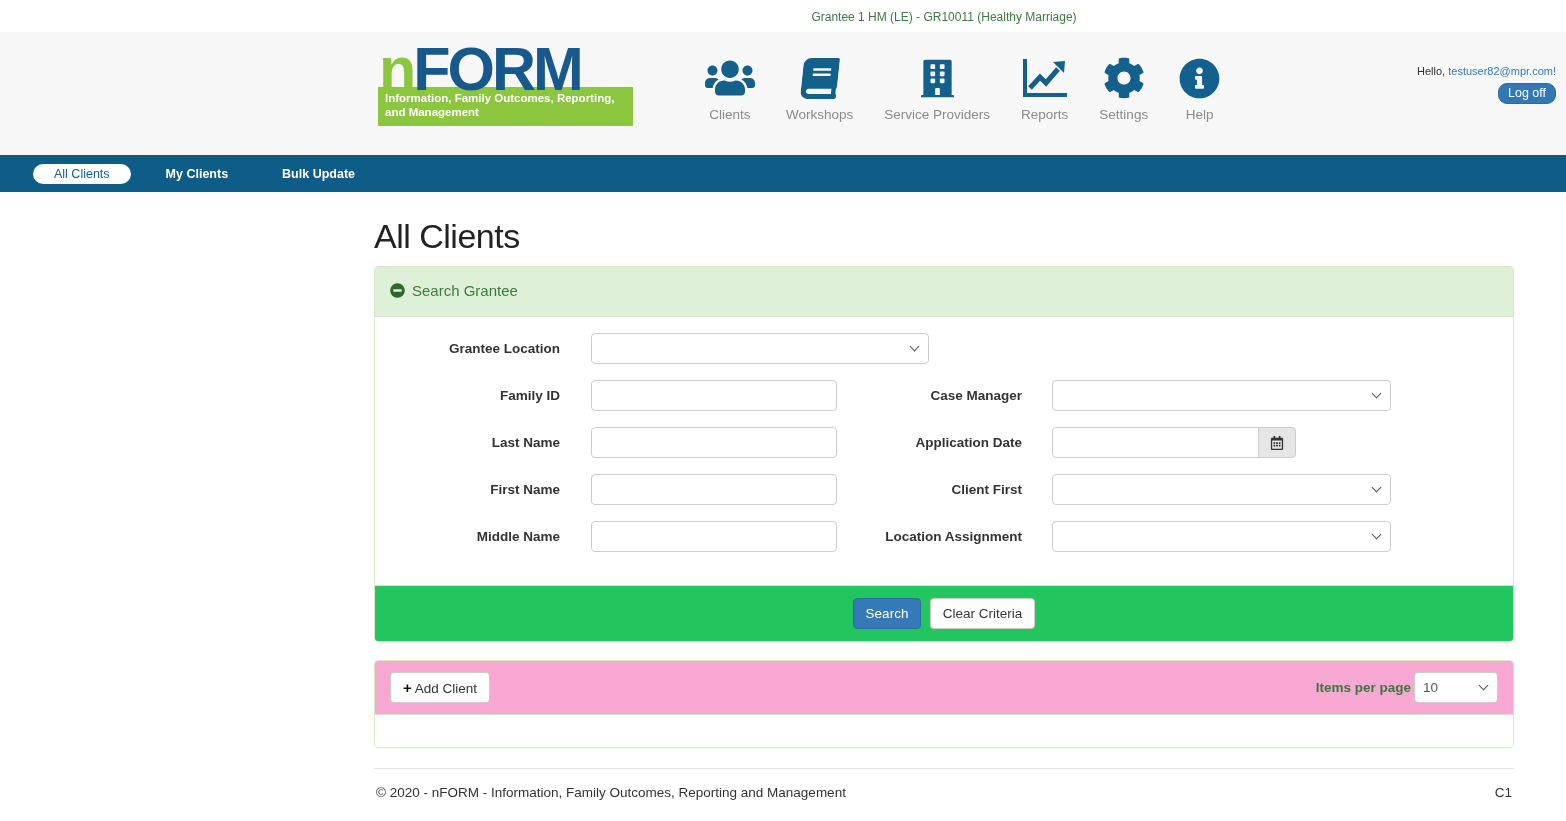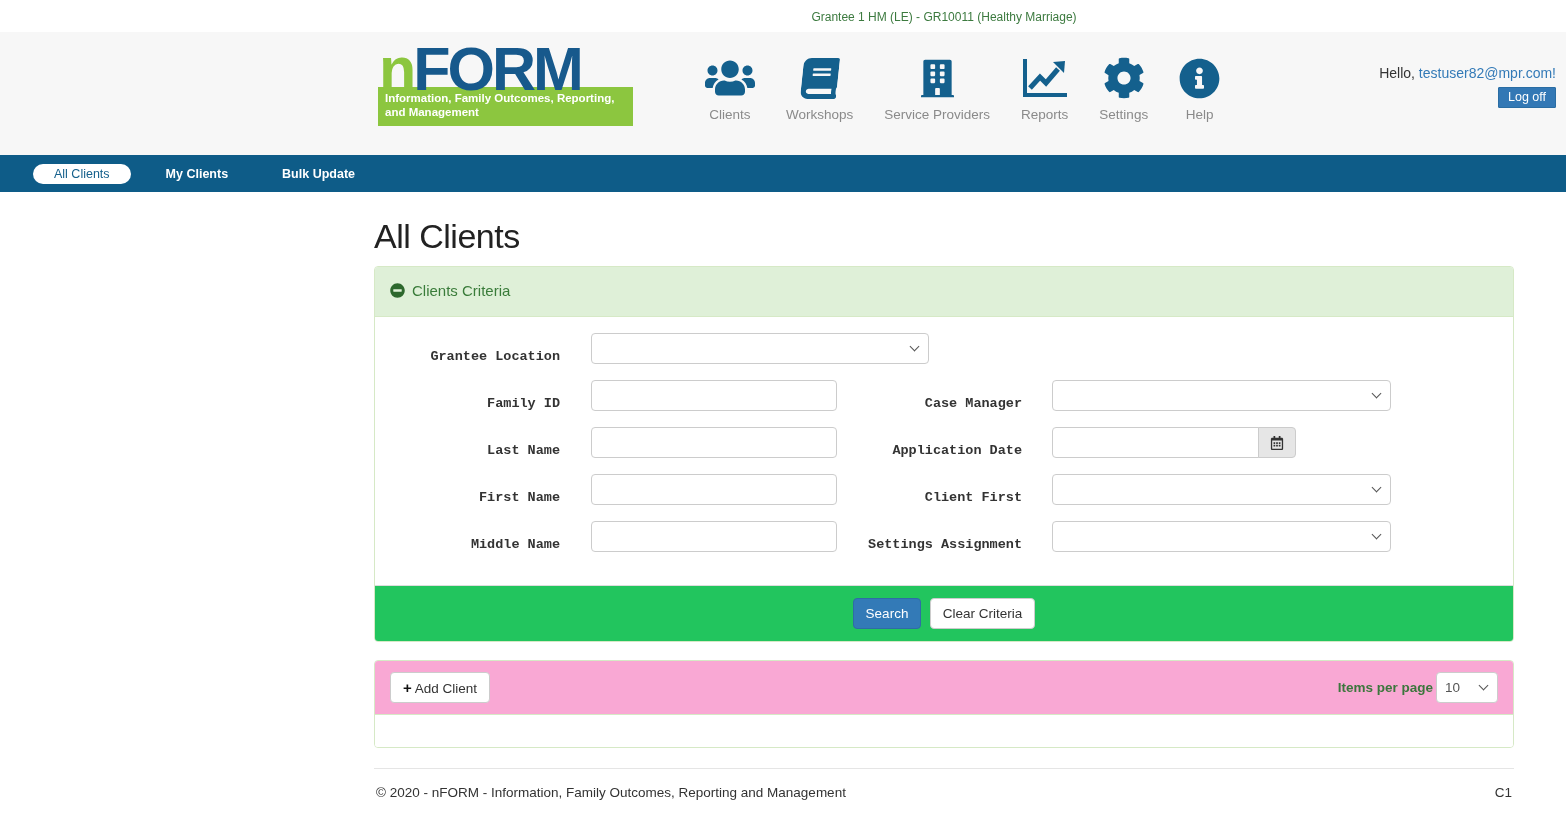--- a/index.html
+++ b/index.html
@@ -26,25 +26,25 @@
   .logo-form { color:#17598C; }
   .logo-band { background:#8CC63F; color:#fff; font-size:11.5px; font-weight:bold; line-height:1.25; padding:4px 6px 6px 7px; margin-top:-7px; }
 
   .main-nav { position:absolute; left:705px; top:24px; display:flex; gap:31px; }
   .nav-item { display:flex; flex-direction:column; align-items:center; cursor:pointer; }
   .nav-item .icon-box { height:44px; display:flex; align-items:center; justify-content:center; }
   .nav-item .icon-box svg { fill:#14608D; }
   .nav-item .nav-label { margin-top:7px; font-size:13.5px; color:#8A8A8A; white-space:nowrap; }
 
   .user-block { position:absolute; right:10px; top:33px; text-align:right; }
-  .greeting { font-size:14px; color:#333; }
+  .greeting { font-size:11px; color:#333; }
   .greeting a { color:#337AB7; text-decoration:none; }
   .logoff-btn {
     margin-top:6px; display:inline-block; background:#3378B5; border:1px solid #2A6DA3;
-    color:#fff; font-size:12.5px; padding:2px 9px 3px; border-radius:1px; cursor:pointer;
+    color:#fff; font-size:12.5px; padding:2px 9px 3px; border-radius:9px; cursor:pointer;
     font-family:"Liberation Sans", sans-serif;
   }
 
   
   .navbar { height:37px; background:#0E5C88; display:flex; align-items:center; padding-left:33px; }
   .tab { color:#fff; font-weight:bold; font-size:12.5px; cursor:pointer; white-space:nowrap; }
   .tab.active {
     background:#fff; color:#15608C; font-weight:normal;
     border-radius:11px; padding:3px 21px; 
   }
@@ -59,21 +59,21 @@
   .panel-search { margin-top:1px; }
   .panel-heading {
     background:#DFF0D8; border-bottom:1px solid #D6E9C6; border-radius:3px 3px 0 0;
     padding:15px; font-size:15px; color:#3A7C3A;
   }
   .panel-heading .minus-wrap { display:inline-block; vertical-align:-2px; margin-right:7px; cursor:pointer; }
 
   .panel-body { padding:16px 0 33px; }
   .form-row { position:relative; height:31px; margin-bottom:16px; width:1138px; }
   .form-row:last-child { margin-bottom:0; }
-  .flabel { position:absolute; top:16px; font-weight:bold; font-size:13.5px; color:#333; white-space:nowrap;font-family:Liberation Mono, monospace; }
+  .flabel { position:absolute; top:8px; font-weight:bold; font-size:13.5px; color:#333; white-space:nowrap; }
   .flabel.left  { right:953px; }   
   .flabel.right { right:491px; }   
 
   .fld { position:absolute; top:0; height:31px; }
   .fld-left  { left:216px; }
   .fld-right { left:677px; }
 
   input[type="text"], select {
     height:31px; border:1px solid #CCC; border-radius:4px; background:#fff;
     font-size:13.5px; color:#555; padding:0 8px; font-family:"Liberation Sans", sans-serif;
@@ -81,21 +81,21 @@
   input.w246 { width:246px; }
   input.w207 { width:207px; border-radius:4px 0 0 4px; }
 
   .select-wrap { position:relative; display:inline-block; }
   .select-wrap select { appearance:none; -webkit-appearance:none; padding-right:26px; width:100%; }
   .select-wrap .chev {
     position:absolute; right:11px; top:10px; width:7px; height:7px;
     border-right:1.6px solid #555; border-bottom:1.6px solid #555;
     transform:rotate(45deg); pointer-events:none;
   }
-  .sw338 { width:338px; } .sw339 { width:339px; } .sw62 { width:62px; }
+  .sw338 { width:338px; } .sw339 { width:339px; } .sw62 { width:84px; }
 
   .date-group { display:flex; }
   .cal-btn {
     width:38px; height:31px; background:#E6E6E6; border:1px solid #CCC; margin-left:-1px;
     border-radius:0 4px 4px 0; display:flex; align-items:center; justify-content:center; cursor:pointer;
   }
 
   .panel-footer {
     background:#22c55e; border-top:1px solid #DDD; border-radius:0 0 3px 3px;
     padding:12px; text-align:center;
@@ -202,21 +202,21 @@
 <div class="container">
 
   <h1 class="page-title">All Clients</h1>
 
   <div class="panel panel-search">
     <div class="panel-heading">
       <span class="minus-wrap">
         <svg width="15" height="15" viewBox="0 0 512 512">
             <path fill="#2D682D" d="M256 8C119 8 8 119 8 256s111 248 248 248 248-111 248-248S393 8 256 8zm132 288H124c-6.6 0-12-5.4-12-12v-56c0-6.6 5.4-12 12-12h264c6.6 0 12 5.4 12 12v56c0 6.6-5.4 12-12 12z"></path>
           </svg>
-      </span><span>Clients Criteria</span>
+      </span><span>Search Grantee</span>
     </div>
 
     <div class="panel-body">
 
       <div class="form-row">
         <label class="flabel left">Grantee Location</label>
         <div class="fld fld-left select-wrap sw338">
           <select><option></option></select>
           <span class="chev"></span>
         </div>
@@ -252,21 +252,21 @@
         <label class="flabel right">Client First</label>
         <div class="fld fld-right select-wrap sw339">
           <select><option></option></select>
           <span class="chev"></span>
         </div>
       </div>
 
       <div class="form-row">
         <label class="flabel left">Middle Name</label>
         <input type="text" class="fld fld-left w246" value="" style="">
-        <label class="flabel right">Settings Assignment</label>
+        <label class="flabel right">Location Assignment</label>
         <div class="fld fld-right select-wrap sw339">
           <select><option></option></select>
           <span class="chev"></span>
         </div>
       </div>
 
     </div>
 
     <div class="panel-footer">
       <button class="btn btn-primary">Search</button>

